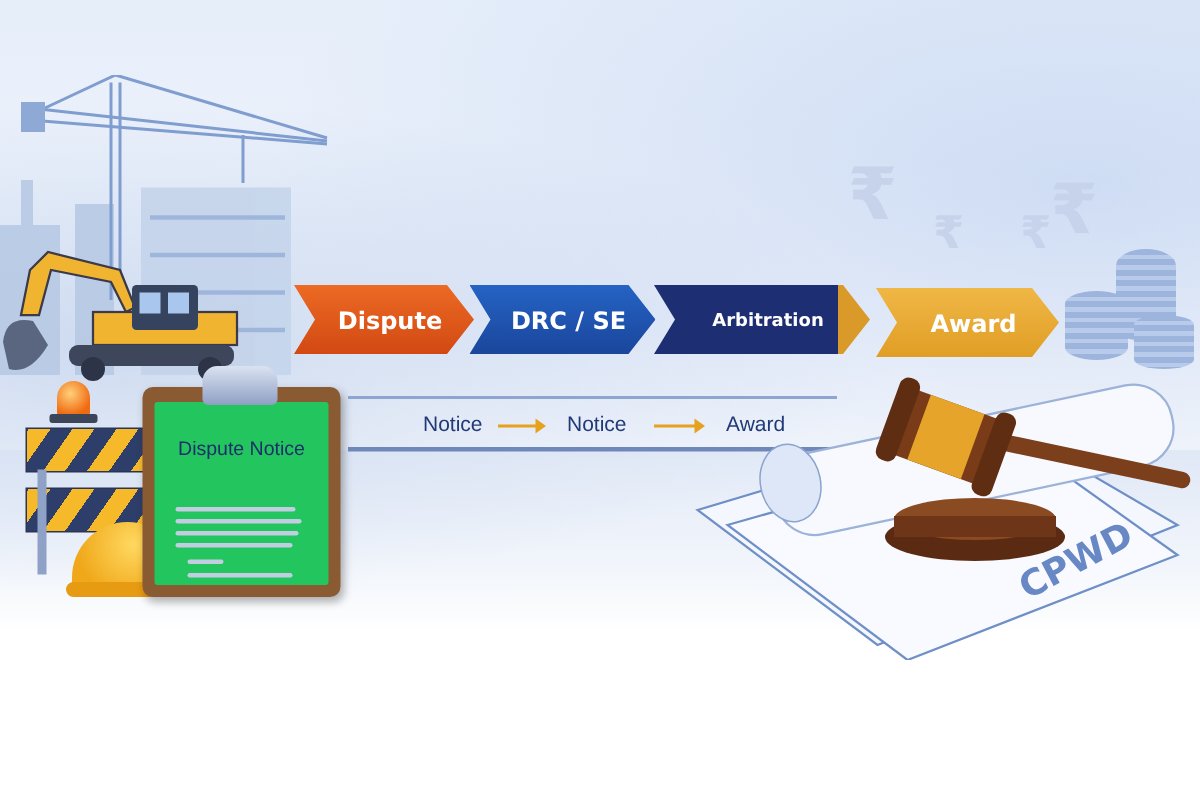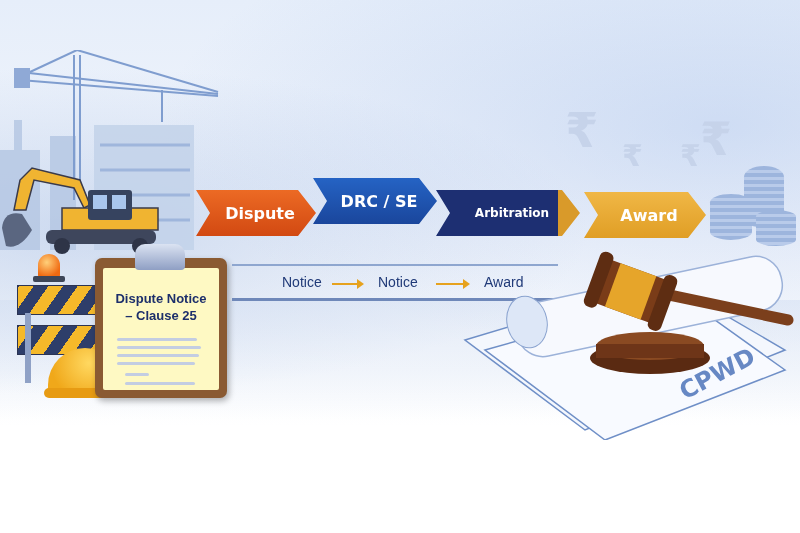--- a/index.html
+++ b/index.html
@@ -17,21 +17,21 @@
     clip-path:polygon(0 0,calc(100% - 18px) 0,100% 50%,calc(100% - 18px) 100%,0 100%,14px 50%);
     box-shadow:0 2px 4px rgba(0,0,0,.2);text-align:right;}
   .chev span{padding-left:8px;}
   .subflow{left:232px;top:264px;width:326px;height:36px;padding-left:25px;}
   .line-top{position:absolute;left:0;top:0;width:326px;height:2px;background:#8ea6cf;}
   .line-bot{position:absolute;left:0;top:34px;width:326px;height:3px;background:#6f88b9;}
   .step{position:absolute;top:10px;font-size:14px;color:#203a78;font-family:"Liberation Sans",sans-serif;}
   .arr{position:absolute;top:19px;height:2px;background:#e6a21e;}
   .arr::after{content:"";position:absolute;right:-2px;top:-4px;border-left:7px solid #e6a21e;border-top:5px solid transparent;border-bottom:5px solid transparent;}
   .clip{left:95px;top:258px;width:132px;height:140px;background:#8a5a32;border-radius:7px;box-shadow:2px 3px 6px rgba(0,0,0,.3);}
-  .paper{position:absolute;left:8px;top:10px;width:116px;height:122px;background:#fef9c3;border-radius:2px;font-weight:bold;}
+  .paper{position:absolute;left:8px;top:10px;width:116px;height:122px;background:#22c55e;border-radius:2px;}
   .clip-title{position:absolute;left:0;top:22px;width:116px;text-align:center;font-size:13px;line-height:17px;color:#1d2f6b;font-family:"Liberation Sans",sans-serif;}
   .pline{position:absolute;height:3px;background:#c3cde2;border-radius:2px;}
   .clamp{left:135px;top:244px;width:50px;height:26px;background:linear-gradient(#dbe3f2,#8f9fc4);border-radius:10px 10px 4px 4px;}
   .rupee{position:absolute;color:#c6d3ea;font-weight:bold;font-family:"DejaVu Sans",sans-serif;}
   .coins{position:absolute;border-radius:50%/18%;background:repeating-linear-gradient(180deg,#9db5dd 0 4px,#b9cbea 4px 7px);}
 </style>
 </head>
 <body>
 
 <div class="abs bg-glow"></div>
@@ -81,21 +81,20 @@
 <div class="abs" style="left:17px;top:325px;width:84px;height:28px;background:repeating-linear-gradient(-55deg,#f5b92a 0 12px,#2e3e6a 12px 24px);border:1px solid #2b3454"></div>
 <div class="abs" style="left:25px;top:313px;width:6px;height:70px;background:#8fa1c6"></div>
 
 <div class="abs" style="left:48px;top:348px;width:74px;height:50px;border-radius:40px 40px 6px 6px;background:radial-gradient(circle at 55% 30%,#ffd860,#f0a81a 70%);"></div>
 <div class="abs" style="left:44px;top:388px;width:86px;height:10px;border-radius:5px;background:#e79b13"></div>
 
 <div class="abs clip">
   <div class="paper">
     <div class="clip-title">
       <div>Dispute Notice</div>
-      <div>– Clause 25</div>
     </div>
     <div class="pline" style="left:14px;top:70px;width:80px"></div>
     <div class="pline" style="left:14px;top:78px;width:84px"></div>
     <div class="pline" style="left:14px;top:86px;width:82px"></div>
     <div class="pline" style="left:14px;top:94px;width:78px"></div>
     <div class="pline" style="left:22px;top:105px;width:24px"></div>
     <div class="pline" style="left:22px;top:114px;width:70px"></div>
   </div>
 </div>
 <div class="abs clamp"></div>
@@ -105,21 +104,21 @@
 <div class="rupee" style="left:680px;top:138px;font-size:30px">₹</div>
 <div class="rupee" style="left:700px;top:112px;font-size:46px">₹</div>
 
 <div class="coins" style="left:744px;top:166px;width:40px;height:62px"></div>
 <div class="coins" style="left:710px;top:194px;width:42px;height:46px"></div>
 <div class="coins" style="left:756px;top:210px;width:40px;height:36px"></div>
 
 <div class="chev" style="left:196px;top:190px;width:120px;background:linear-gradient(180deg,#ec6a24,#d24912)">
   <span>Dispute</span>
 </div>
-<div class="chev" style="left:313px;top:178px;width:124px;background:linear-gradient(180deg,#2563c4,#1a469c)">
+<div class="chev" style="left:313px;top:190px;width:124px;background:linear-gradient(180deg,#2563c4,#1a469c)">
   <span>DRC / SE</span>
 </div>
 <div class="chev" style="left:436px;top:190px;width:144px;background:linear-gradient(90deg,#1d2f72 85%,#d99a2a 85%)">
   <span style="font-size:12px">Arbitration</span>
 </div>
 <div class="chev" style="left:584px;top:192px;width:122px;background:linear-gradient(180deg,#f0b746,#e09e25)">
   <span>Award</span>
 </div>
 
 <div class="abs subflow">

